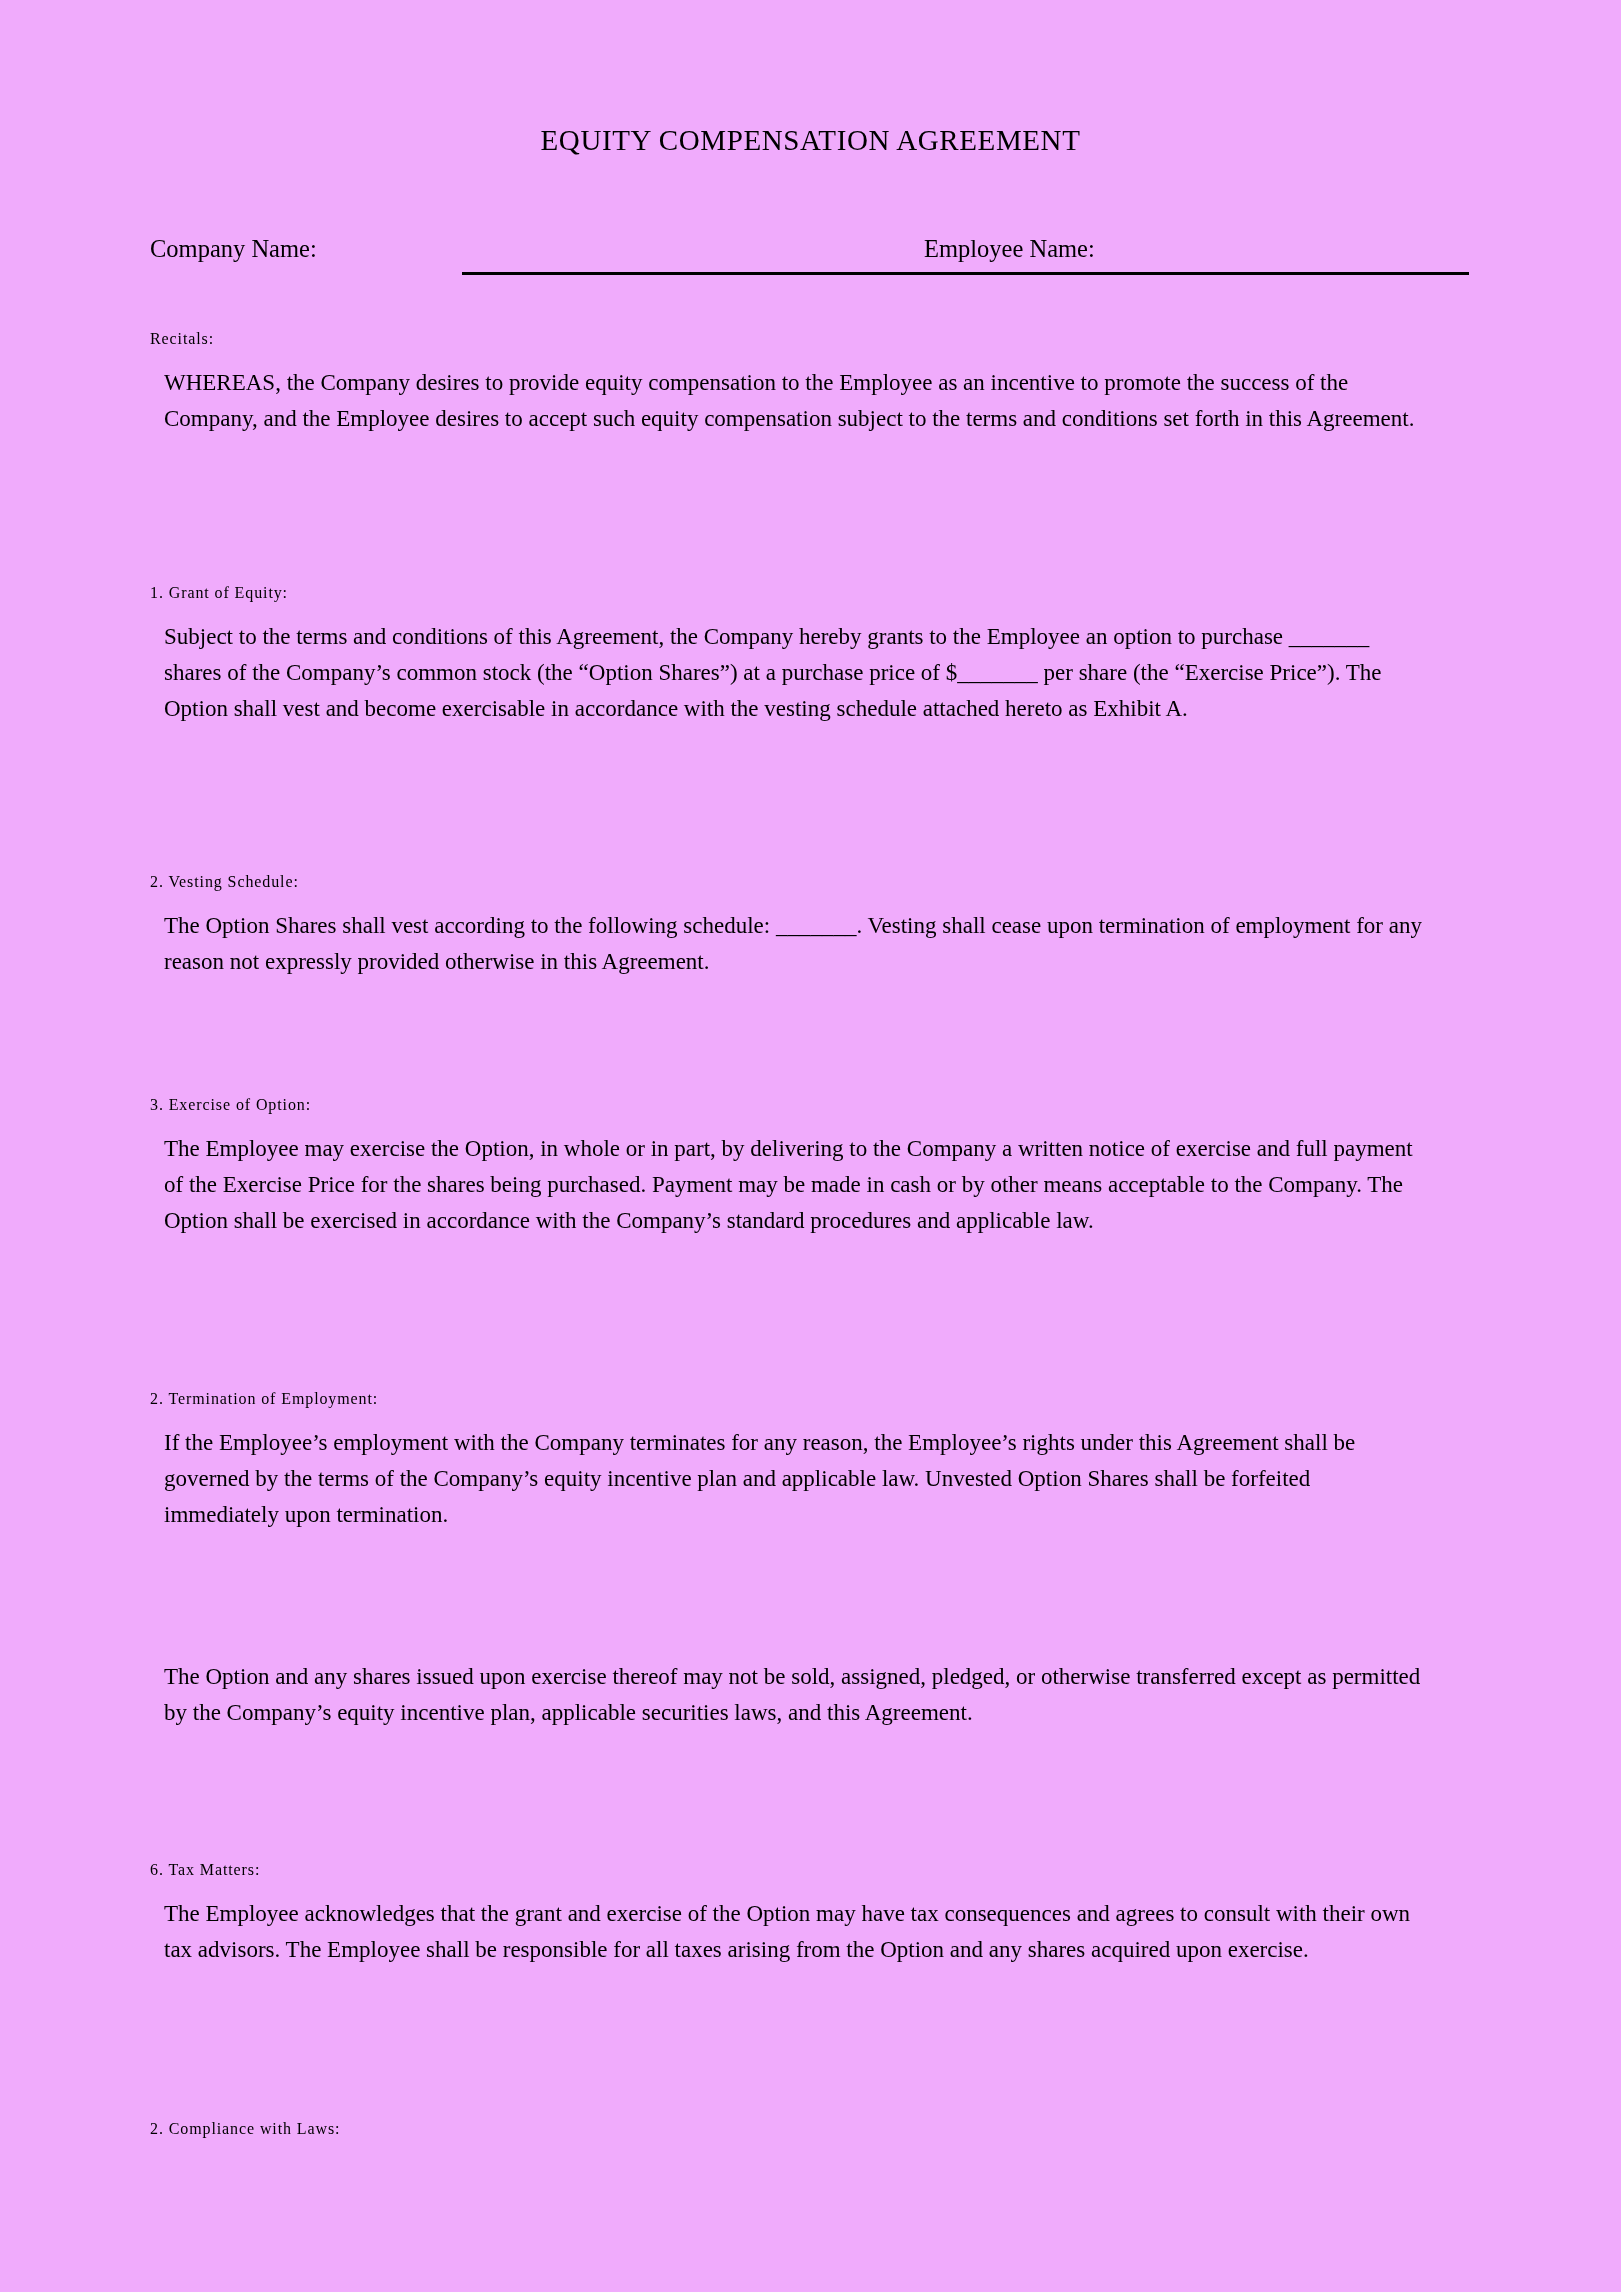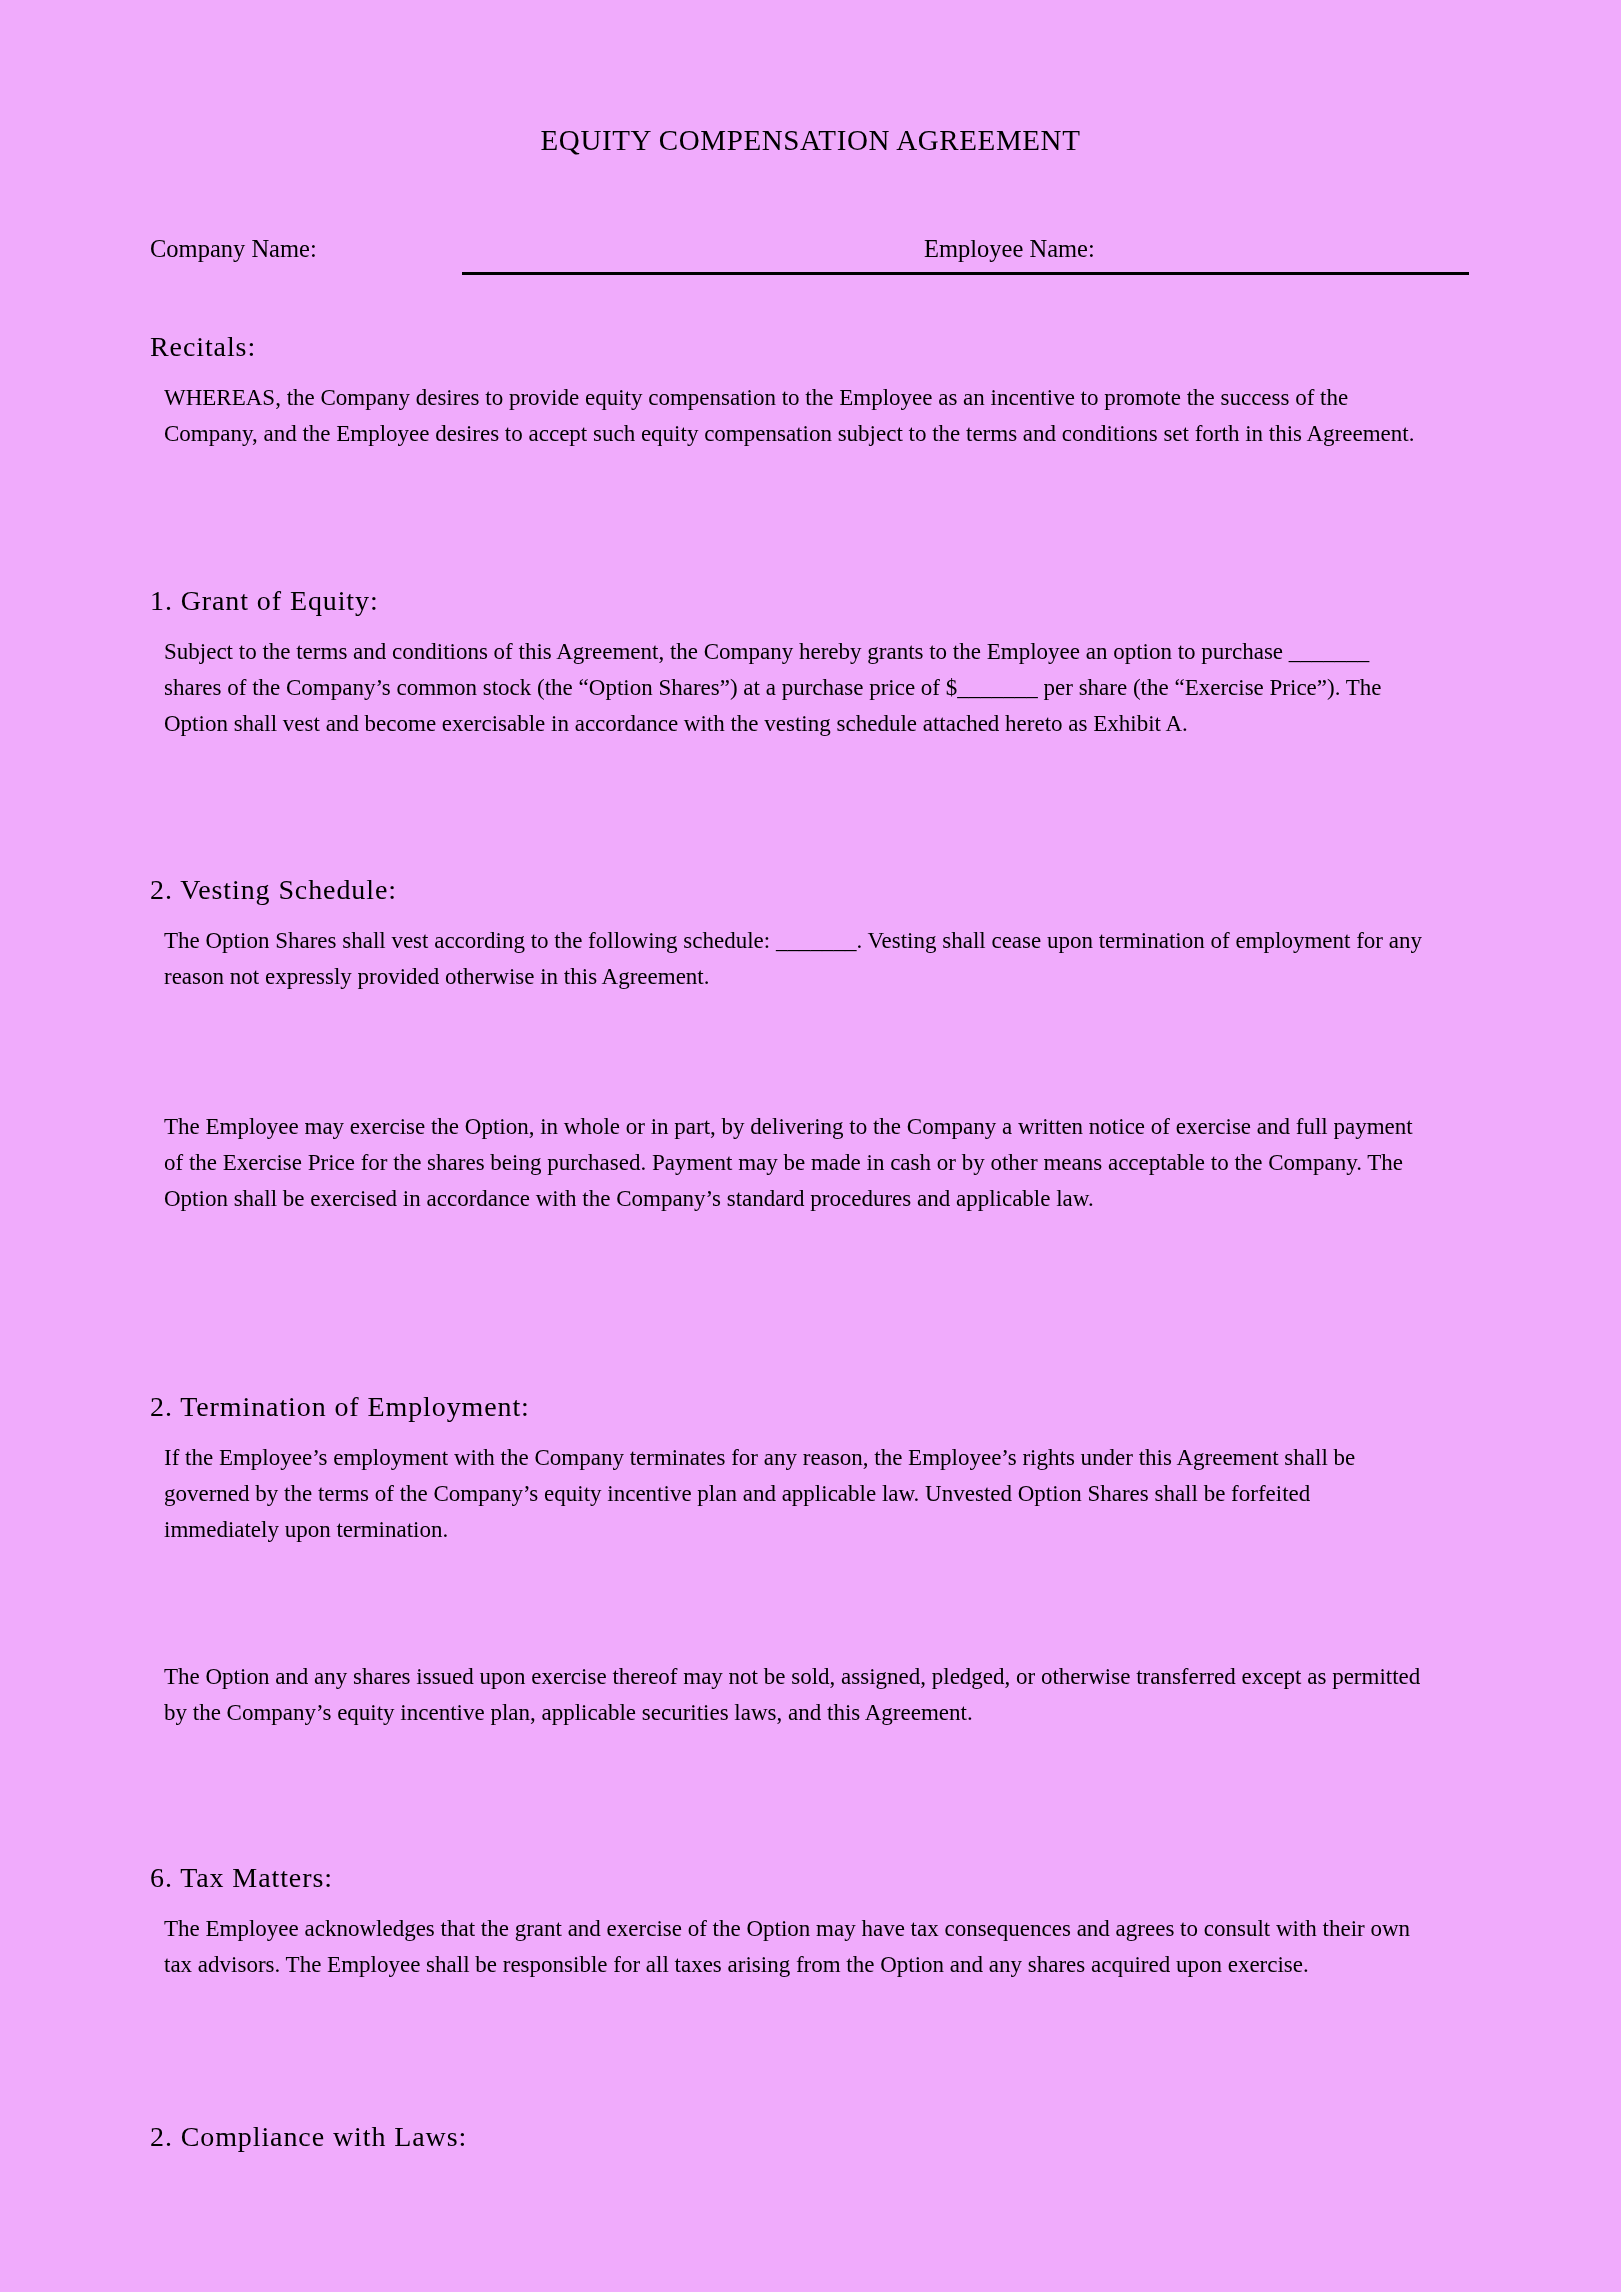--- a/index.html
+++ b/index.html
@@ -61,21 +61,21 @@
     background: #000000;
   }
 
   
   .block {
     position: absolute;
     left: 150px;
     width: 1286px;
   }
   .heading {
-    font-size: 28px;
+    font-size: 16px;
     letter-spacing: 0.9px;
     margin: 0 0 0 0;
     line-height: 1.25;
     white-space: nowrap;
   }
   .para {
     font-size: 23px;
     line-height: 36px;
     margin: 14px;
     text-align: left;
@@ -106,20 +106,21 @@
     <div class="heading">1. Grant of Equity:</div>
     <p class="para">Subject to the terms and conditions of this Agreement, the Company hereby grants to the Employee an option to purchase _______ shares of the Company’s common stock (the “Option Shares”) at a purchase price of $_______ per share (the “Exercise Price”). The Option shall vest and become exercisable in accordance with the vesting schedule attached hereto as Exhibit A.</p>
   </div>
 
   <div class="block" style="top:872px;">
     <div class="heading">2. Vesting Schedule:</div>
     <p class="para">The Option Shares shall vest according to the following schedule: _______. Vesting shall cease upon termination of employment for any reason not expressly provided otherwise in this Agreement.</p>
   </div>
 
   <div class="block" style="top:1095px;">
+    <div class="heading">3. Exercise of Option:</div>
     <p class="para">The Employee may exercise the Option, in whole or in part, by delivering to the Company a written notice of exercise and full payment of the Exercise Price for the shares being purchased. Payment may be made in cash or by other means acceptable to the Company. The Option shall be exercised in accordance with the Company’s standard procedures and applicable law.</p>
   </div>
 
   <div class="block" style="top:1389px;">
     <div class="heading">2. Termination of Employment:</div>
     <p class="para">If the Employee’s employment with the Company terminates for any reason, the Employee’s rights under this Agreement shall be governed by the terms of the Company’s equity incentive plan and applicable law. Unvested Option Shares shall be forfeited immediately upon termination.</p>
   </div>
 
   <div class="block" style="top:1645px;">
     <p class="para">The Option and any shares issued upon exercise thereof may not be sold, assigned, pledged, or otherwise transferred except as permitted by the Company’s equity incentive plan, applicable securities laws, and this Agreement.</p>

